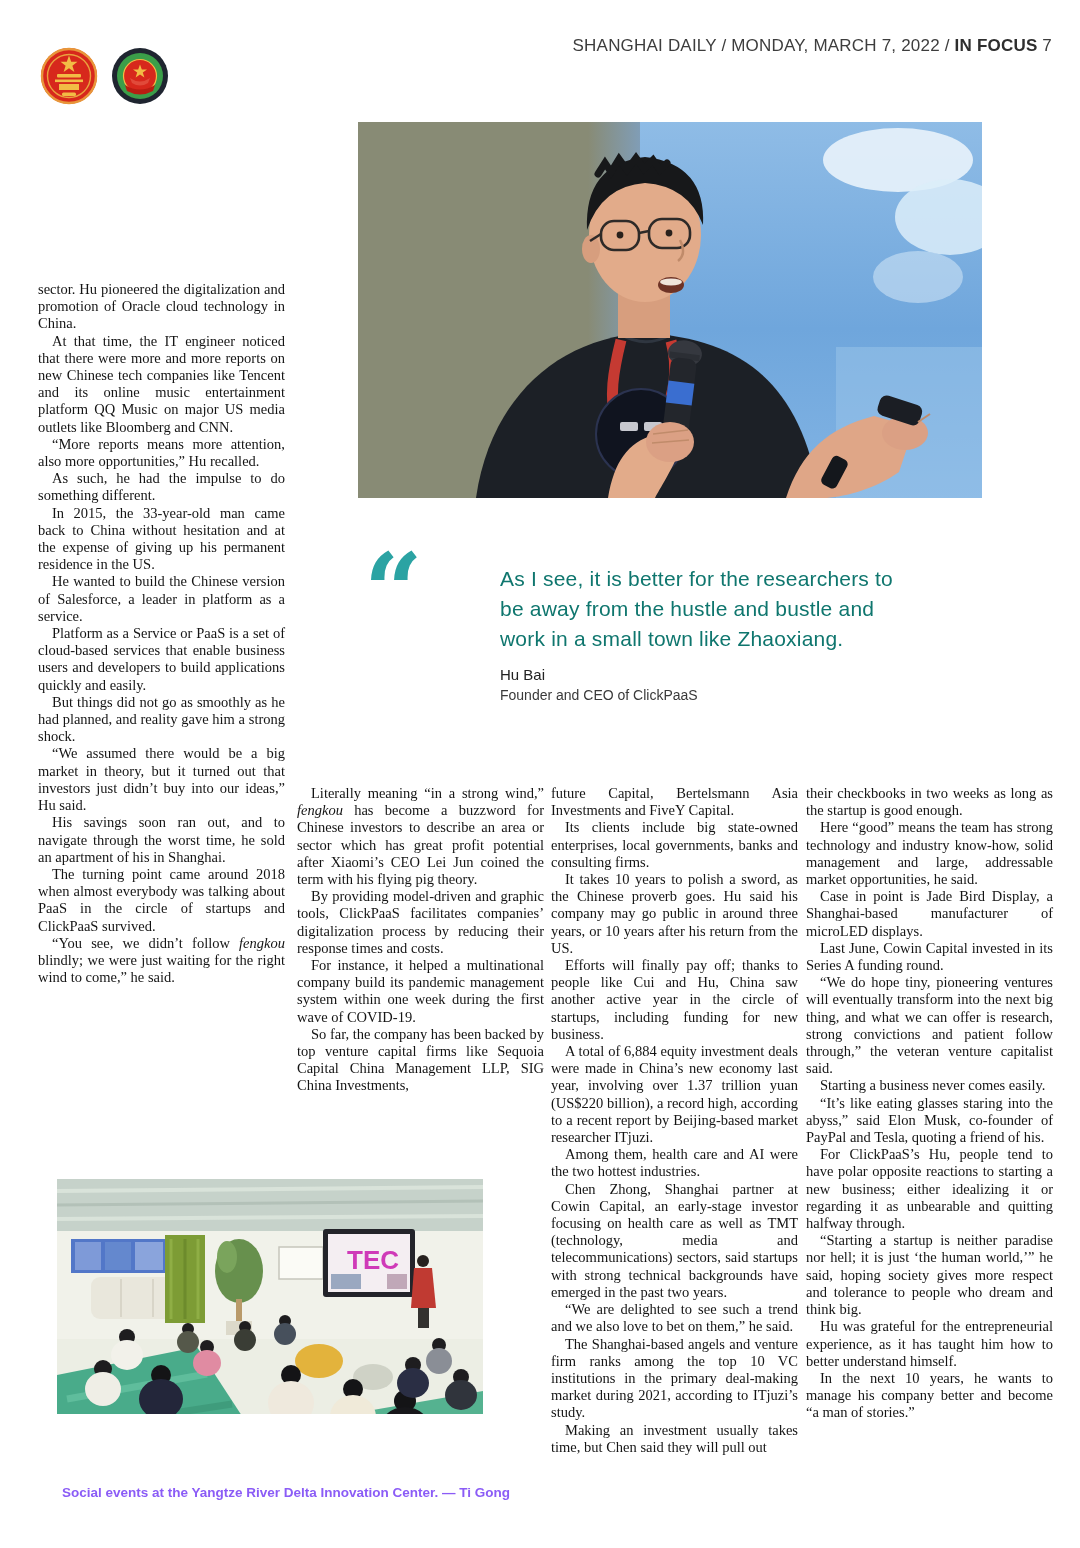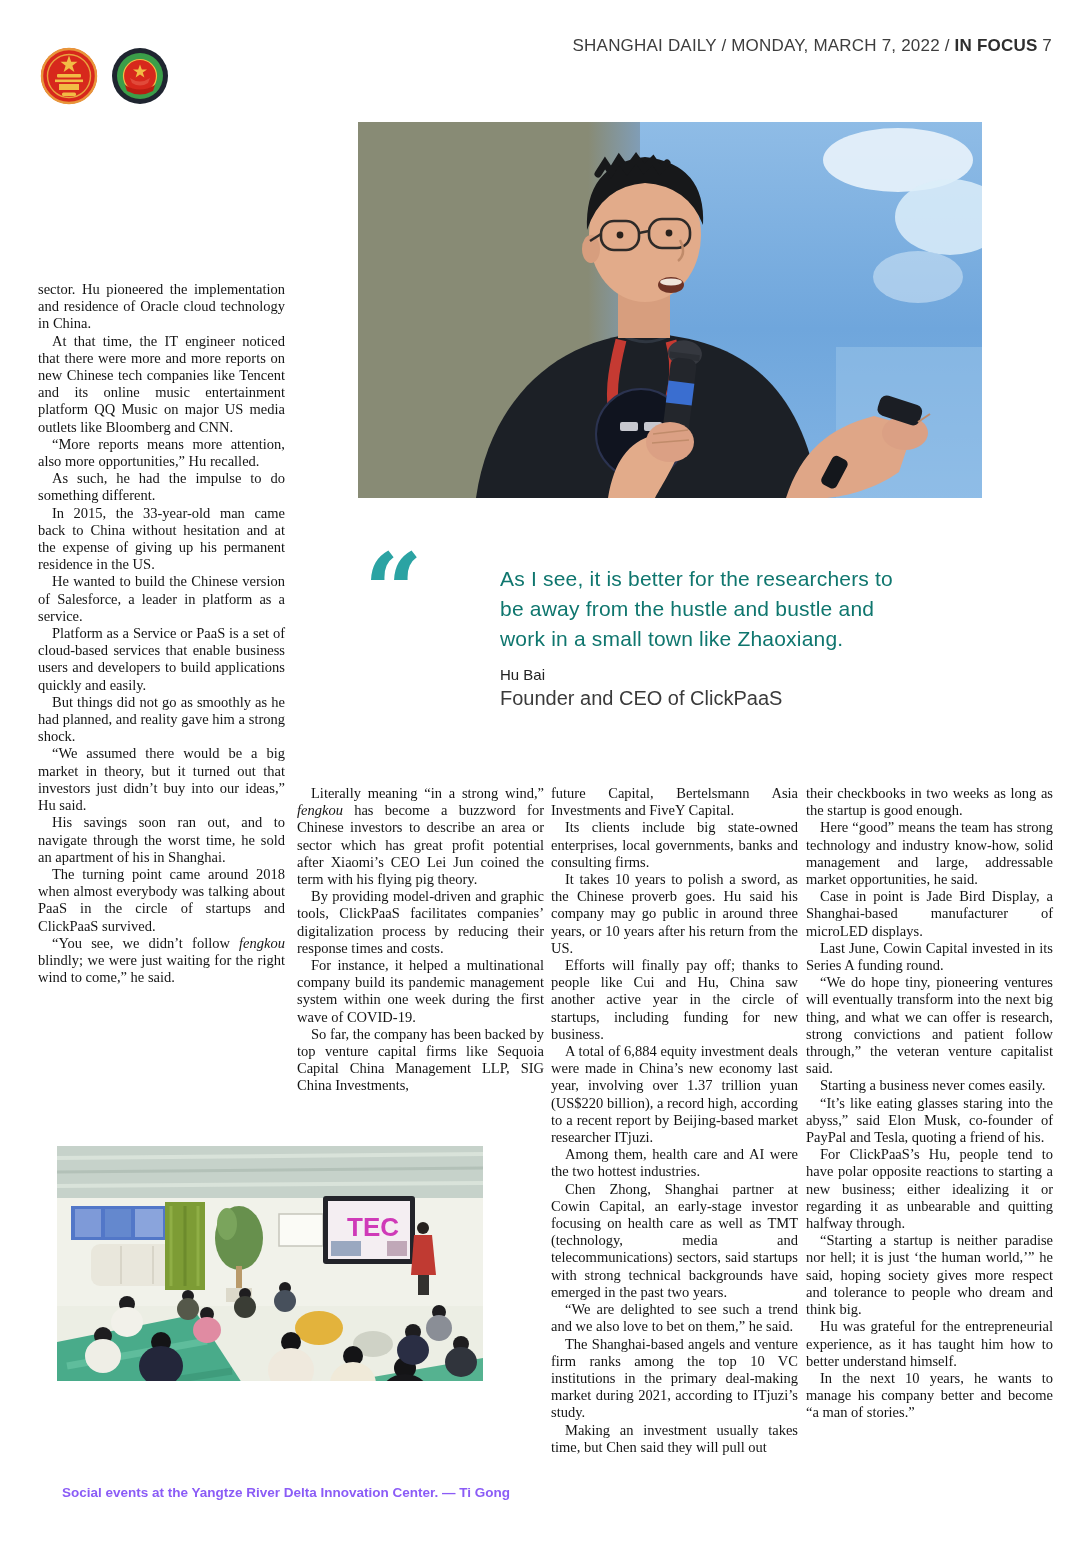--- a/index.html
+++ b/index.html
@@ -10,33 +10,33 @@
   .masthead{position:absolute;top:36px;right:28px;font-family:"Liberation Sans",sans-serif;
             font-size:17px;letter-spacing:.2px;color:#3d3d3d;white-space:nowrap;}
   .masthead .section{font-weight:bold;color:#2e2e2e;}
 
   .emblem{position:absolute;top:47px;width:58px;height:58px;}
   .emblem.prc{left:40px;}
   .emblem.cppcc{left:111px;}
 
   
   .photo-top{position:absolute;left:358px;top:122px;width:624px;height:376px;overflow:hidden;}
-  .photo-bottom{position:absolute;left:57px;top:1146px;width:426px;height:235px;overflow:hidden;}
+  .photo-bottom{position:absolute;left:57px;top:1179px;width:426px;height:235px;overflow:hidden;}
   .photo-top svg,.photo-bottom svg{display:block;}
 
   
   .quote-mark{position:absolute;left:364px;top:540px;font-family:"DejaVu Serif",serif;
               font-size:102px;line-height:1;font-weight:bold;}
   .quote-text{position:absolute;left:500px;top:564px;width:412px;
               font-family:"Liberation Sans",sans-serif;font-size:21px;line-height:30px;
               color:#0f766e;letter-spacing:.2px;}
   .quote-name{position:absolute;left:500px;top:666px;font-family:"Liberation Sans",sans-serif;
               font-size:15px;font-weight:normal;color:#222;}
   .quote-title{position:absolute;left:500px;top:687px;font-family:"Liberation Sans",sans-serif;
-               font-size:20px;color:#3a3a3a;}
+               font-size:14px;color:#3a3a3a;}
 
   
   .col{position:absolute;width:247px;font-size:14.5px;line-height:17.2px;
        text-align:justify;hyphens:auto;-webkit-hyphens:auto;}
   .col p{margin:0;text-indent:14px;}
   .col.continued p:first-child{text-indent:0;}
   #col1{left:38px;top:281px;}
   #col2{left:297px;top:785px;}
   #col3{left:551px;top:785px;}
   #col4{left:806px;top:785px;}
@@ -146,21 +146,21 @@
       <line x1="560" y1="300" x2="572" y2="292" stroke="#c08b6a" stroke-width="2"></line>
     </svg>
   </div>
 
   <div class="quote-mark" style="color: rgb(43, 163, 163);">“</div>
   <div class="quote-text">As I see, it is better for the researchers to be away from the hustle and bustle and work in a small town like Zhaoxiang.</div>
   <div class="quote-name">Hu Bai</div>
   <div class="quote-title">Founder and CEO of ClickPaaS</div>
 
   <div class="col continued" id="col1">
-      <p>sector. Hu pioneered the implementation and residence of Oracle cloud technology in China.</p>
+      <p>sector. Hu pioneered the digitalization and promotion of Oracle cloud technology in China.</p>
       <p>At that time, the IT engineer noticed that there were more and more reports on new Chinese tech companies like Tencent and its online music entertainment platform QQ Music on major US media outlets like Bloomberg and CNN.</p>
       <p>“More reports means more attention, also more opportunities,” Hu recalled.</p>
       <p>As such, he had the impulse to do something different.</p>
       <p>In 2015, the 33-year-old man came back to China without hesitation and at the expense of giving up his permanent residence in the US.</p>
       <p>He wanted to build the Chinese version of Salesforce, a leader in platform as a service.</p>
       <p>Platform as a Service or PaaS is a set of cloud-based services that enable business users and developers to build applications quickly and easily.</p>
       <p>But things did not go as smoothly as he had planned, and reality gave him a strong shock.</p>
       <p>“We assumed there would be a big market in theory, but it turned out that investors just didn’t buy into our ideas,” Hu said.</p>
       <p>His savings soon ran out, and to navigate through the worst time, he sold an apartment of his in Shanghai.</p>
       <p>The turning point came around 2018 when almost everybody was talking about PaaS in the circle of startups and ClickPaaS survived.</p>

